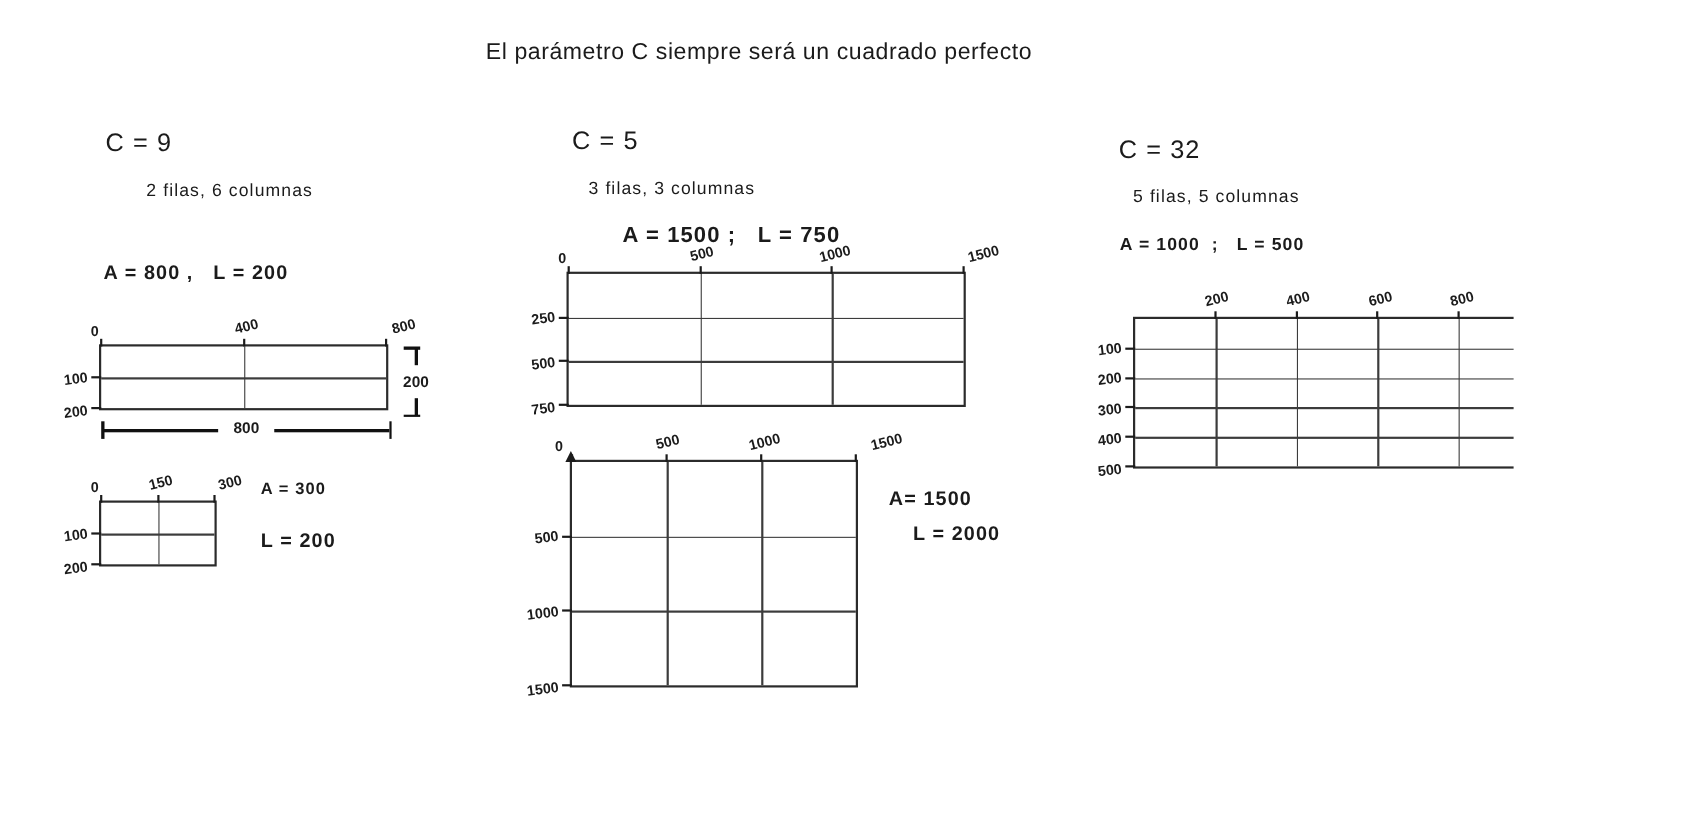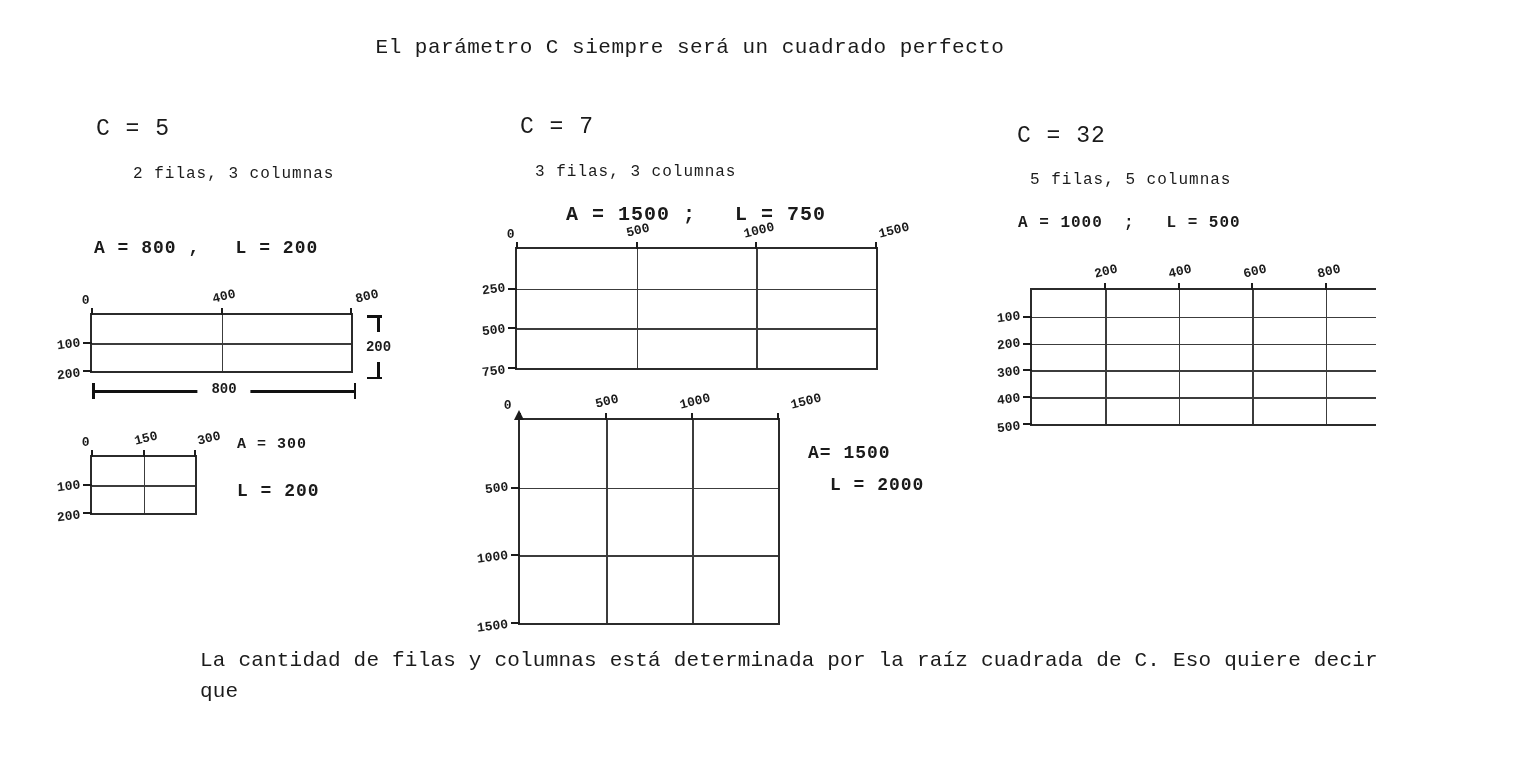--- a/index.html
+++ b/index.html
@@ -1,18 +1,18 @@
 <!DOCTYPE html>
 <html><head>
 <meta charset="utf-8">
 <style>
   html,body{margin:0;padding:0;background:#ffffff;}
   .canvas{
     position:relative;width:1376px;height:757px;background:#ffffff;overflow:hidden;
-    font-family:Liberation Mono, monospace;color:#1b1b1b;
+    font-family:Liberation Sans, sans-serif;color:#1b1b1b;
   }
   .title{
     position:absolute;left:0;top:36px;width:1380px;text-align:center;
     font-size:21px;letter-spacing:0.5px;font-weight:500;
   }
   .footer{
     position:absolute;left:200px;top:645px;width:1180px;
     font-size:21px;line-height:31px;letter-spacing:0.2px;
   }
   .hw{position:absolute;white-space:pre;letter-spacing:1px;}
@@ -49,26 +49,26 @@
     position:absolute;left:50%;top:-9px;transform:translateX(-50%);
     background:#fff;padding:0 14px;font-size:14px;font-weight:bold;
   }
 </style>
 </head>
 <body>
 
 <div class="canvas">
   <div class="title">El parámetro C siempre será un cuadrado perfecto</div>
   <div id="generated">
-      <div class="hw" style="left: 96px; top: 116px; font-size: 23px; font-weight: normal;">C = 5</div>
-      <div class="hw" style="left: 133px; top: 165px; font-size: 16px; font-weight: normal;">2 filas, 3 columnas</div>
+      <div class="hw" style="left: 96px; top: 116px; font-size: 23px; font-weight: normal;">C = 9</div>
+      <div class="hw" style="left: 133px; top: 165px; font-size: 16px; font-weight: normal;">2 filas, 6 columnas</div>
       <div class="hw" style="left: 94px; top: 238px; font-size: 18px; font-weight: bold;">A = 800 ,   L = 200</div>
       <div class="hw" style="left: 237px; top: 436px; font-size: 15px; font-weight: bold;">A = 300</div>
       <div class="hw" style="left: 237px; top: 481px; font-size: 18px; font-weight: bold;">L = 200</div>
-      <div class="hw" style="left: 520px; top: 114px; font-size: 23px; font-weight: normal;">C = 7</div>
+      <div class="hw" style="left: 520px; top: 114px; font-size: 23px; font-weight: normal;">C = 5</div>
       <div class="hw" style="left: 535px; top: 163px; font-size: 16px; font-weight: normal;">3 filas, 3 columnas</div>
       <div class="hw" style="left: 566px; top: 203px; font-size: 20px; font-weight: bold;">A = 1500 ;   L = 750</div>
       <div class="hw" style="left: 808px; top: 443px; font-size: 18px; font-weight: bold;">A= 1500</div>
       <div class="hw" style="left: 830px; top: 475px; font-size: 18px; font-weight: bold;">L = 2000</div>
       <div class="hw" style="left: 1017px; top: 123px; font-size: 23px; font-weight: normal;">C = 32</div>
       <div class="hw" style="left: 1030px; top: 171px; font-size: 16px; font-weight: normal;">5 filas, 5 columnas</div>
       <div class="hw" style="left: 1018px; top: 214px; font-size: 16px; font-weight: bold;">A = 1000  ;   L = 500</div>
       <div class="grid-box" style="left: 90px; top: 313px; width: 263px; height: 60px;">
         <div class="vline" style="left: 50%;"></div>
         <div class="hline" style="top: 50%;"></div>
@@ -176,15 +176,14 @@
         <div class="dim-label-v">200</div>
       </div>
       <div class="dim-h" style="left: 92px; top: 390px; width: 264px;">
         <div class="cap-v" style="left: 0px;"></div>
         <div class="seg-h" style="left: 2px; right: 2px;"></div>
         <div class="cap-v" style="right: 0px;"></div>
         <div class="dim-label-h">800</div>
       </div>
     </div>
   <div class="footer">
-    <div>La cantidad de filas y columnas está determinada por la raíz cuadrada de C. Eso quiere decir que</div>
   </div>
 </div>
 
 </body></html>

